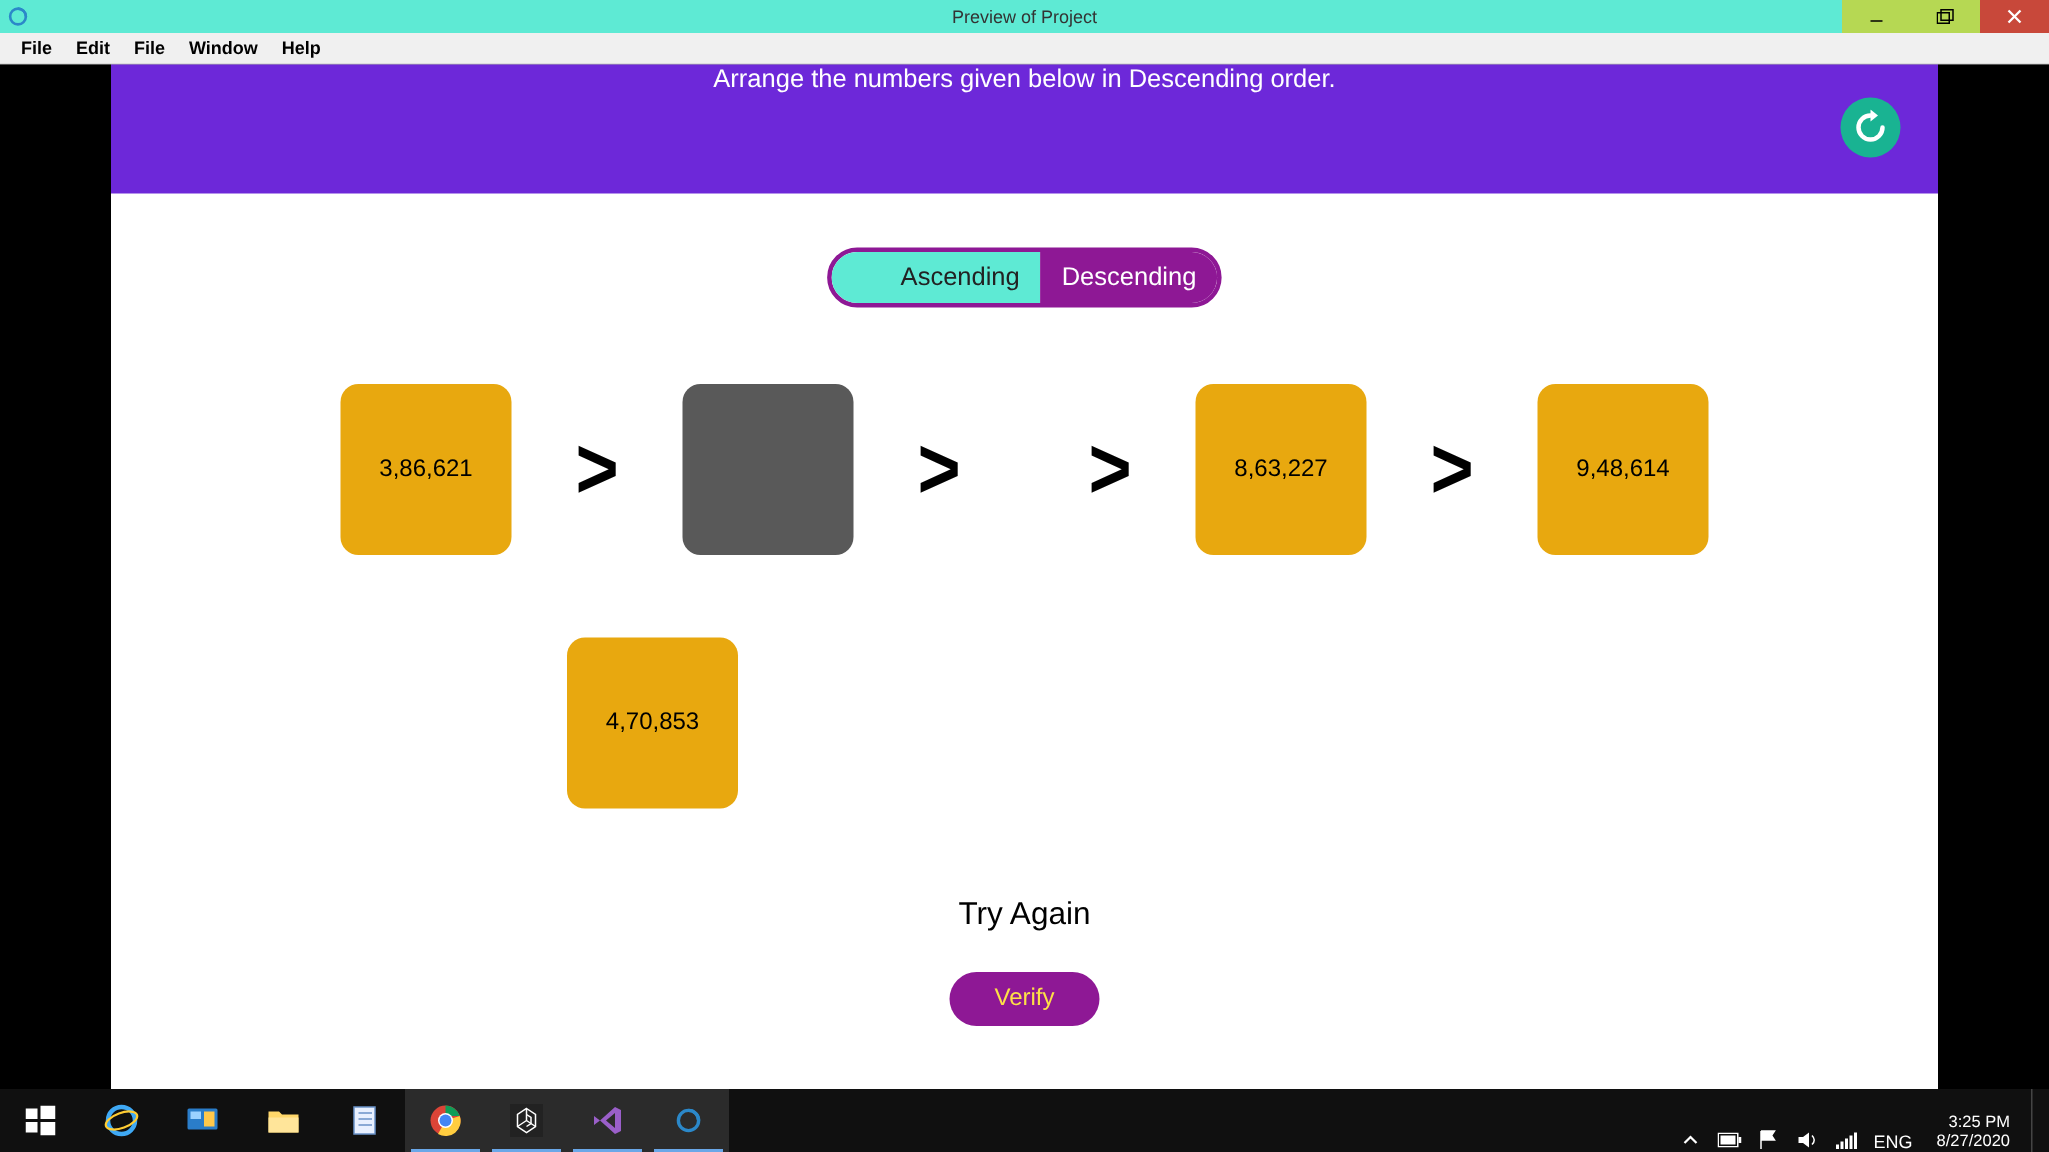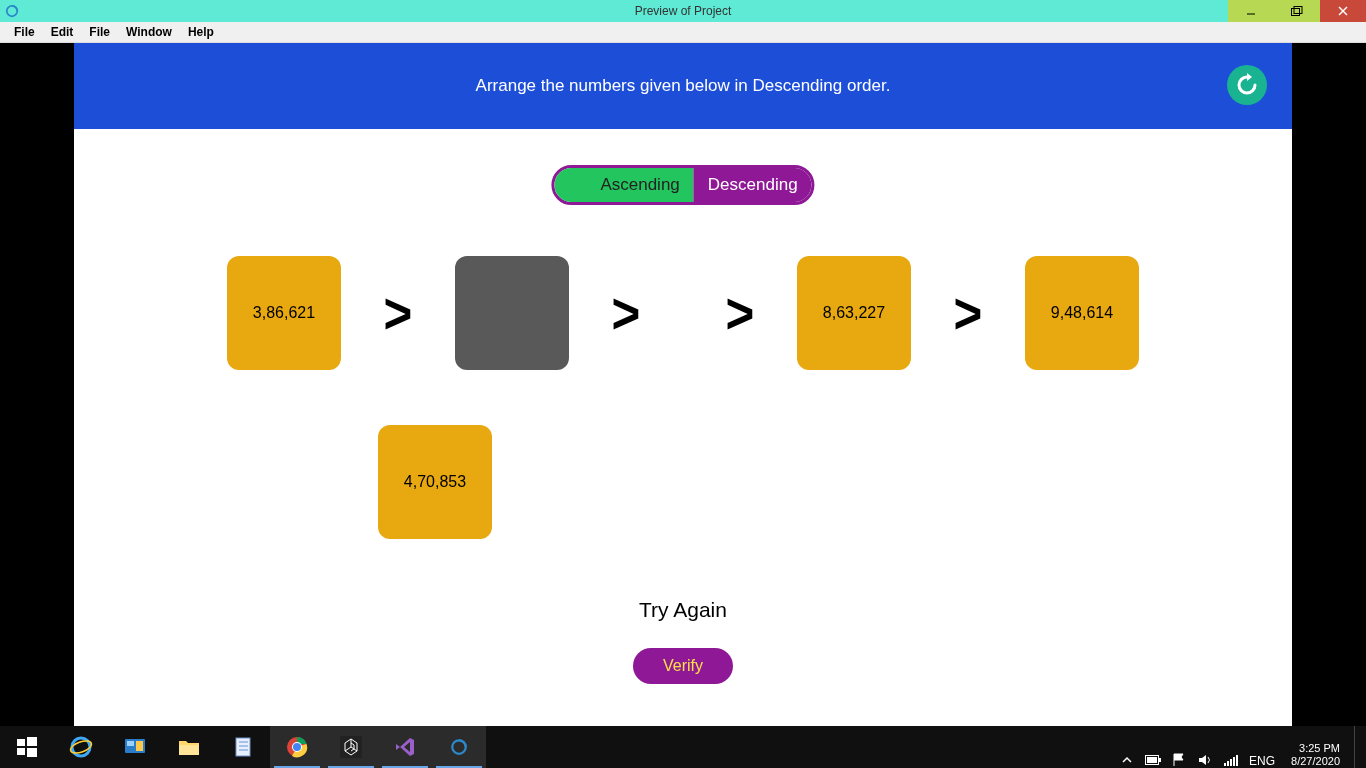--- a/index.html
+++ b/index.html
@@ -17,29 +17,29 @@
 
     
     .menu-bar { height: 21px; background: #f0f0f0; display: flex; align-items: center; padding-left: 6px; border-bottom: 1px solid #ddd; font-weight: bold; }
     .menu-item { font-size: 12px; color: #000; padding: 2px 8px; cursor: default; }
 
     
     .content-wrapper { width: 1366px; height: 683px; background: #000; display: flex; justify-content: center; }
     .app-stage { width: 1218px; height: 683px; background: #fff; position: relative; }
 
     
-    .purple-header { height: 86px; background: #1d4ed8; position: relative; display: flex; align-items: center; justify-content: center; }
+    .purple-header { height: 86px; background: #6d28d9; position: relative; display: flex; justify-content: center; }
     .instruction { color: #fff; font-size: 17px; font-weight: 500; }
     .refresh-btn { position: absolute; right: 25px; top: 22px; width: 40px; height: 40px; border-radius: 50%; background: #19b392; display: flex; align-items: center; justify-content: center; cursor: pointer; }
     .refresh-icon { width: 24px; height: 24px; }
 
     
     .toggle-wrap { position: absolute; left: 50%; transform: translateX(-50%); top: 122px; display: flex; border: 3px solid #8e1895; border-radius: 22px; overflow: hidden; }
     .toggle-opt { padding: 7px 14px; font-size: 17px; cursor: pointer; }
-    .toggle-asc { background: #22c55e; color: #222; padding-left: 46px; }
+    .toggle-asc { background: #5eead4; color: #222; padding-left: 46px; }
     .toggle-desc { background: #8e1895; color: #fff; }
 
     
     .card-row { position: absolute; top: 213px; left: 0; right: 0; display: flex; align-items: center; justify-content: center; gap: 0; }
     .card { width: 114px; height: 114px; border-radius: 12px; background: #e8a80f; display: flex; align-items: center; justify-content: center; font-size: 16px; font-weight: 500; color: #000; cursor: move; }
     .card-empty { background: #595959; }
     .gt { width: 114px; text-align: center; font-size: 58px; font-weight: 700; color: #000; line-height: 1; transform: scaleX(0.85); user-select: none; }
 
     
     .lower-card-area { position: absolute; top: 382px; left: 304px; }

